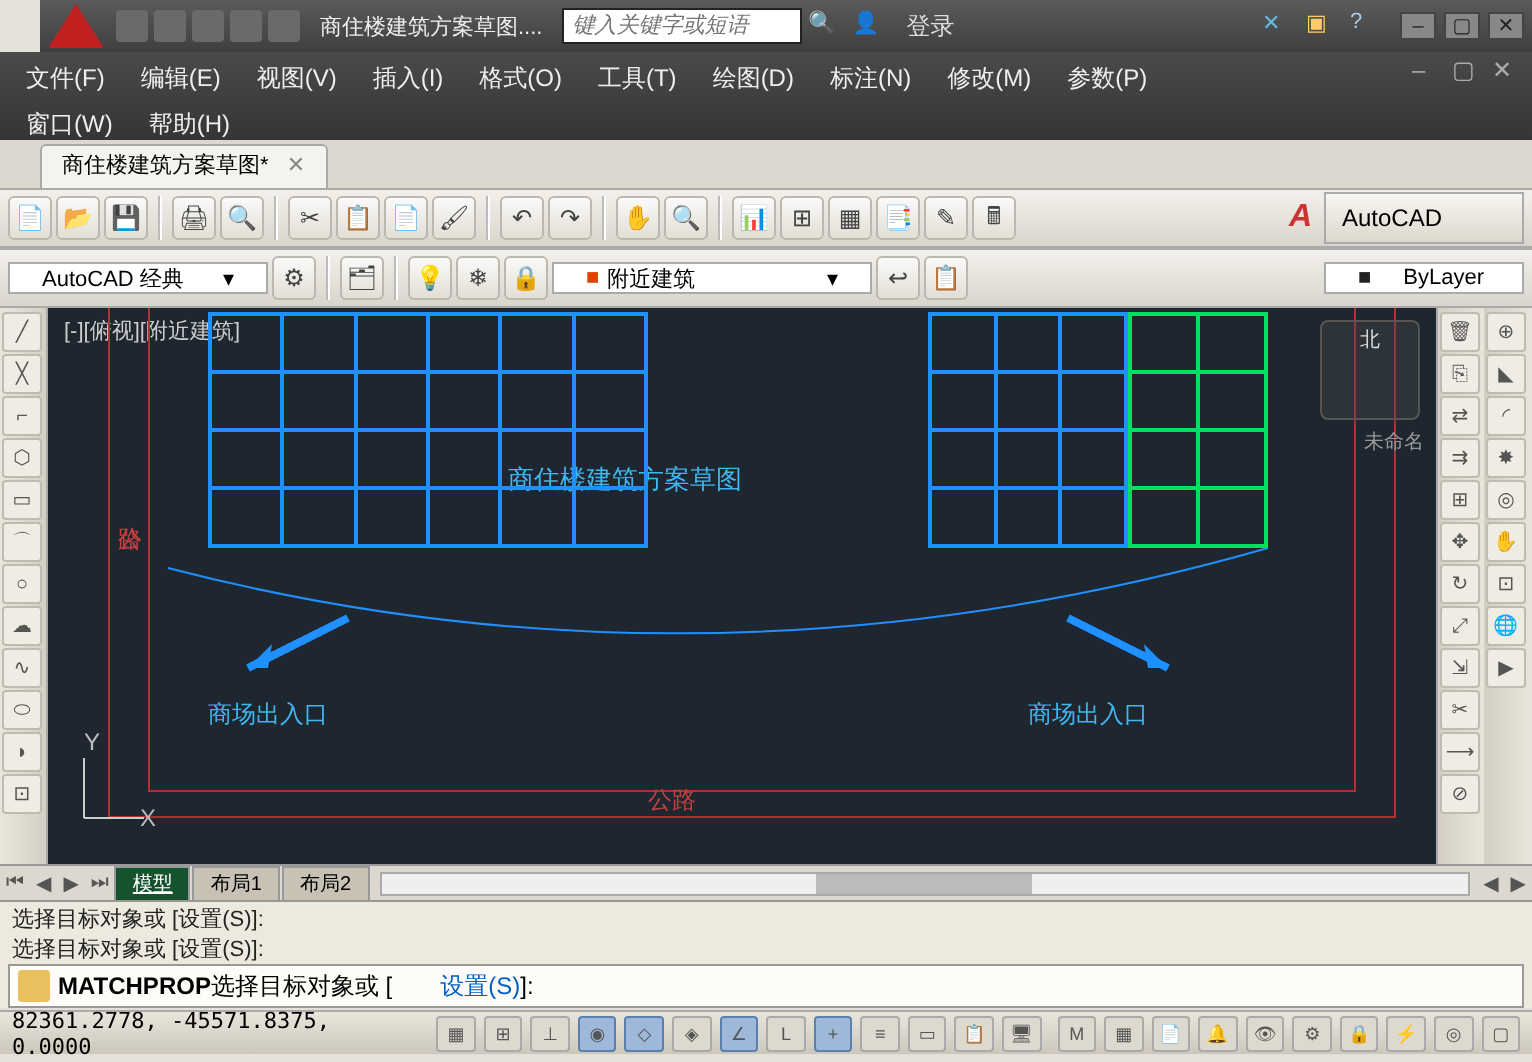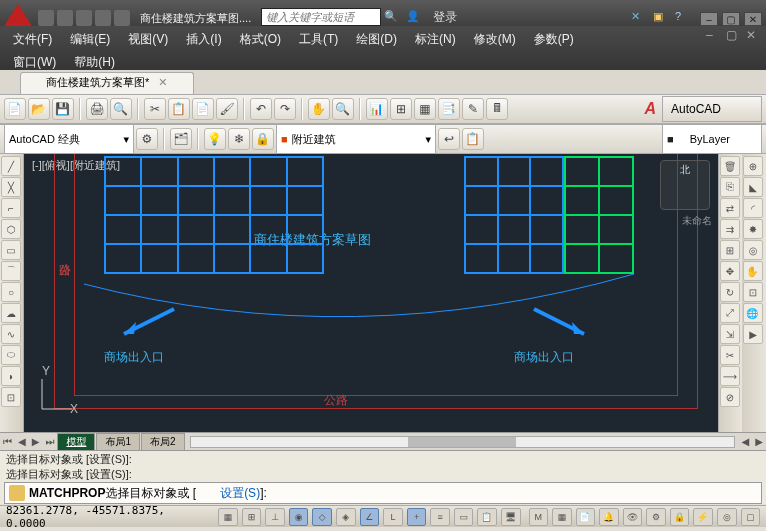--- a/index.html
+++ b/index.html
@@ -1,41 +1,41 @@
 <!DOCTYPE html>
 <html><head>
 <meta charset="utf-8">
 <style>
 * { box-sizing: border-box; margin: 0; padding: 0; font-family: "Microsoft YaHei", Arial, sans-serif; }
 body { width: 766px; height: 531px; background: #e4e0da; overflow: hidden; font-size: 11px; }
 
-.titlebar { height: 26px; background: linear-gradient(#5a5a5a,#3f3f3f); display: flex; align-items: flex-end; color: #fff; padding: 0 4px; }
+.titlebar { height: 26px; background: linear-gradient(#5a5a5a,#3f3f3f); display: flex; align-items: center; color: #fff; padding: 0 4px; margin-left: 20px; }
 .titlebar .logo { width: 28px; height: 22px; background: #c02020; border-radius: 2px; clip-path: polygon(0 100%, 50% 0, 100% 100%); margin-right: 6px; }
 .titlebar .qat { display: flex; gap: 3px; }
 .titlebar .qat-btn { width: 16px; height: 16px; background: #6a6a6a; border-radius: 2px; }
 .titlebar .docname { margin: 0 10px; color: #eee; font-size: 11px; }
 .titlebar .search { width: 120px; height: 18px; background: #fff; color: #888; font-style: italic; padding: 1px 4px; font-size: 11px; border: 1px solid #222; }
 .titlebar .spacer { flex: 1; }
 .titlebar .icon { width: 16px; height: 16px; margin: 0 3px; }
 .titlebar .login { color: #ddd; font-size: 12px; margin: 0 8px; }
 .titlebar .winbtns { display: flex; gap: 4px; margin-left: 6px; }
 .titlebar .winbtn { width: 18px; height: 14px; background: #888; border: 1px solid #444; display:flex;align-items:center;justify-content:center;color:#222;font-size:10px; }
 
 .menubar { height: 44px; background: linear-gradient(#4a4a4a,#353535); display: flex; flex-wrap: wrap; align-items: flex-start; padding: 2px 4px; color: #eee; }
 .menubar .menu-item { padding: 3px 9px; font-size: 12px; cursor: pointer; }
 .menubar .mdiicons { margin-left: auto; display:flex; gap:4px; }
 .menubar .mdiicons span { width:16px;height:14px;display:inline-block;color:#aaa;font-size:12px; }
 
 .toolbar-row { height: 30px; background: linear-gradient(#f2f0eb,#d9d5cc); border-top: 1px solid #aaa; border-bottom: 1px solid #aaa; display: flex; align-items: center; padding: 0 4px; gap: 2px; }
 .tool-btn { width: 22px; height: 22px; border: 1px solid #bdb8ad; background: linear-gradient(#fafafa,#e2ded4); border-radius: 3px; display:flex;align-items:center;justify-content:center;font-size:12px;color:#444; }
 .tool-sep { width: 2px; height: 22px; border-left: 1px solid #bbb; border-right: 1px solid #fff; margin: 0 3px; }
-.tool-dropdown { height: 30px; background: #fff; border: 1px solid #aaa; padding: 0 4px; font-size: 11px; display:flex;align-items:center; }
+.tool-dropdown { height: 16px; background: #fff; border: 1px solid #aaa; padding: 0 16px; font-size: 11px; display:flex;align-items:center; }
 
 .tab-strip { height: 24px; background: #dcd8cf; display: flex; align-items: flex-end; padding-left: 20px; }
-.file-tab { height: 22px; background: #f5f3ee; border: 1px solid #aaa; border-bottom: none; border-radius: 3px 3px 0 0; padding: 2px 25px; font-size: 11px; margin-top: 16px; }
+.file-tab { height: 22px; background: #f5f3ee; border: 1px solid #aaa; border-bottom: none; border-radius: 3px 3px 0 0; padding: 2px 10px; font-size: 11px; margin-top: 16px; }
 .style-box { height: 26px; display:flex;align-items:center; border:1px solid #aaa; background:linear-gradient(#f8f6f2,#ddd8cd); padding:0 8px; font-size:12px; }
 
 .main { display: flex; height: 278px; }
 .left-tools { width: 24px; background: linear-gradient(90deg,#e8e5dc,#d4cfc2); border-right: 1px solid #aaa; display:flex;flex-direction:column;gap:1px;padding:2px 1px; }
 .left-tools .lt { width: 20px; height: 20px; border: 1px solid #c0bbb0; background: #efece4; border-radius:2px; font-size:10px;display:flex;align-items:center;justify-content:center;color:#555; }
 .right-tools { width: 24px; background: linear-gradient(90deg,#d4cfc2,#e8e5dc); border-left: 1px solid #aaa; display:flex;flex-direction:column;gap:1px;padding:2px 1px; }
 .right-tools .rt { width: 20px; height: 20px; border: 1px solid #c0bbb0; background: #efece4; border-radius:2px;font-size:10px;display:flex;align-items:center;justify-content:center;color:#555; }
 
 .canvas-wrap { flex: 1; position: relative; background: #1e2730; overflow: hidden; }
 .canvas-wrap .viewlabel { position:absolute; top:4px; left:8px; color:#ccc; font-size:11px; }

